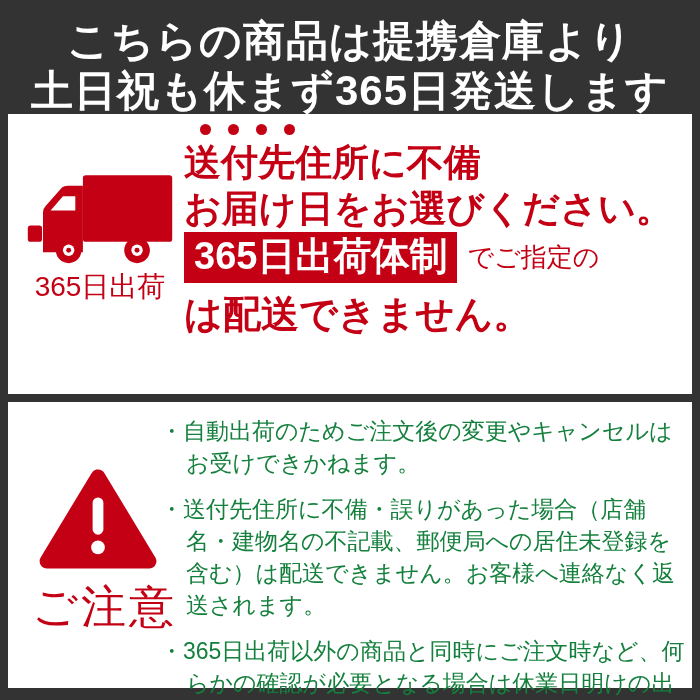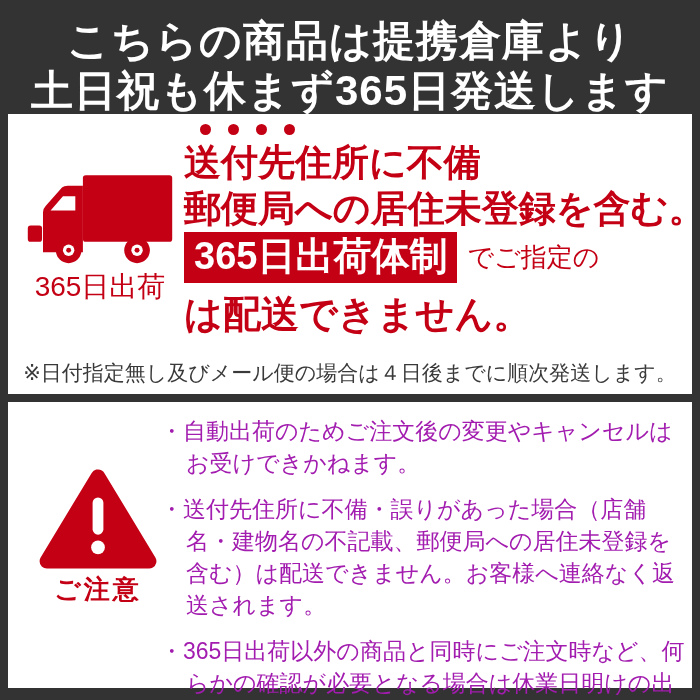--- a/index.html
+++ b/index.html
@@ -57,25 +57,25 @@
   }
 
   
   .panel2{
     position:absolute;left:8px;top:402px;width:684px;height:286px;
     background:var(--panel);
   }
   .warn-col{position:absolute;left:24px;top:62px;width:132px;text-align:center;}
   .warn-col svg{display:block;margin:0 auto;}
   .warn-label{
-    font-size:26px;font-weight:bold;color:var(--red);letter-spacing:3px;white-space:nowrap;
+    font-size:45px;font-weight:normal;color:var(--red);letter-spacing:3px;margin-top:5px;white-space:nowrap;
   }
   .caution-list{position:absolute;left:152px;top:13px;width:532px;list-style:none;}
   .caution-list li{
-    font-size:23px;color:#a21caf;line-height:32px;margin-bottom:14px;
+    font-size:23px;color:#15803d;line-height:32px;margin-bottom:14px;
     padding-left:26px;text-indent:-26px;font-weight:500;
   }
   .caution-list li::before{content:"・";}
 </style>
 </head>
 <body>
 
 <div class="stage">
 
   <div class="banner">
@@ -104,29 +104,28 @@
     </div>
 
     <div class="content-col">
       <div class="dots">
         <span></span>
         <span></span>
         <span></span>
         <span></span>
       </div>
       <div class="h-line first">送付先住所に不備</div>
-      <div class="h-line">郵便局への居住未登録を含む。</div>
+      <div class="h-line">お届け日をお選びください。</div>
       <div class="box-line">
         <span class="highlight">365日出荷体制</span>
         <span class="suffix">でご指定の</span>
       </div>
       <div class="line2">は配送できません。</div>
     </div>
 
-    <div class="note">※日付指定無し及びメール便の場合は４日後までに順次発送します。</div>
   </div>
 
   <div class="panel2">
 
     <div class="warn-col">
       <span>
         <svg width="118" height="108" viewBox="0 0 120 110" aria-hidden="true">
           <path d="M60 13 L112 99 L8 99 Z" fill="#c40014" stroke="#c40014" stroke-width="15" stroke-linejoin="round"></path>
           <rect x="54.5" y="34" width="11" height="38" rx="5.5" fill="#ffffff"></rect>
           <circle cx="60" cy="85" r="7" fill="#ffffff"></circle>

